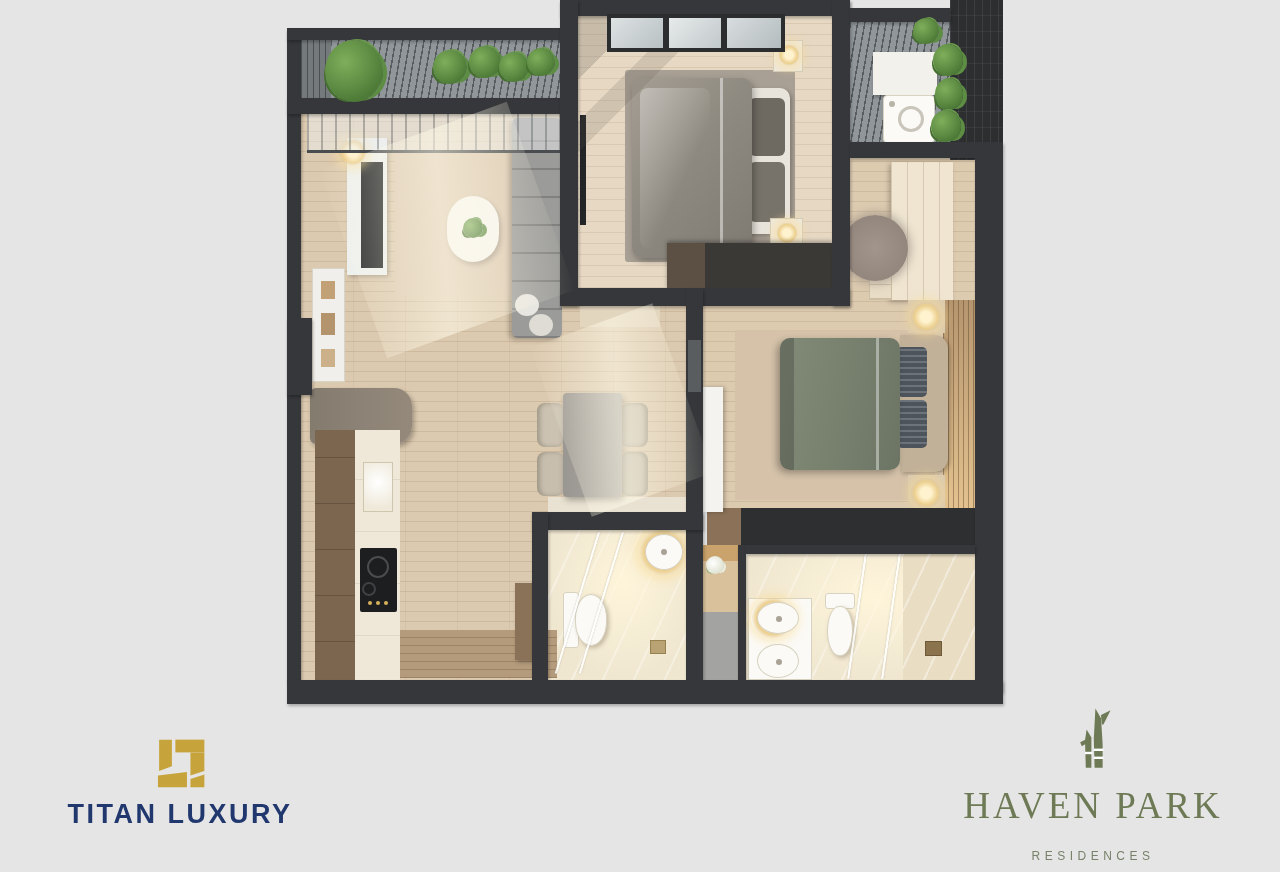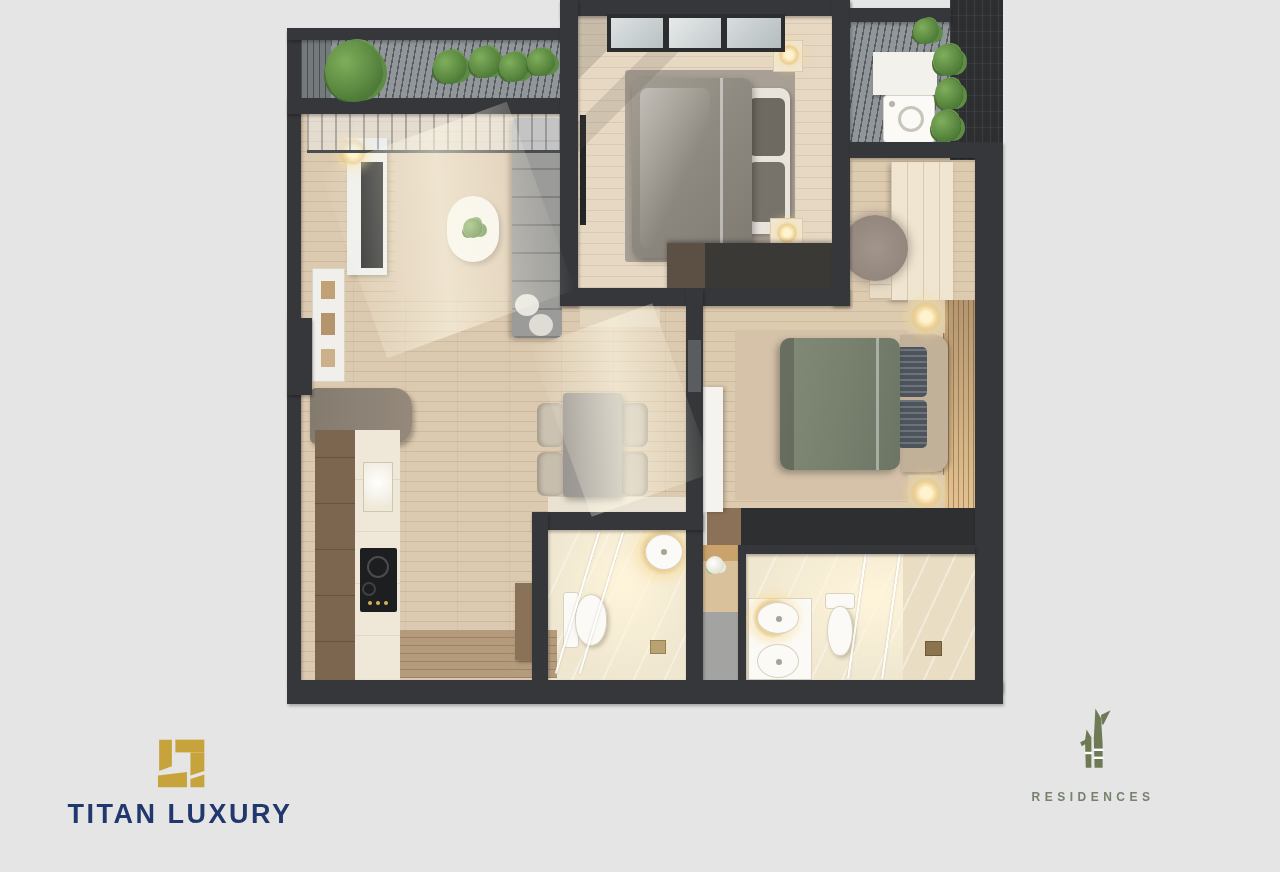--- a/index.html
+++ b/index.html
@@ -221,16 +221,17 @@
   <div class="abs" style="left:943px;top:706px;width:300px;text-align:center;">
     <svg width="48" height="74" viewBox="0 0 60 90">
       <path d="M33,2 L40,14 L42,46 L42,76 L32,76 L31,40 Z" fill="#6d7a55"></path>
       <path d="M40,10 L52,4 L43,22 L41,22 Z" fill="#6d7a55"></path>
       <path d="M22,28 L28,38 L28,76 L21,76 L20,42 Z" fill="#6d7a55"></path>
       <path d="M14,44 L26,38 L26,43 L16,49 Z" fill="#6d7a55"></path>
       <rect x="31" y="52" width="12" height="3" fill="#ffffff"></rect>
       <rect x="31" y="62" width="12" height="3" fill="#ffffff"></rect>
       <rect x="20" y="56" width="9" height="3" fill="#ffffff"></rect>
     </svg>
-    <div class="haven-sub" style="margin-top:6px;font-weight:bold;">RESIDENCES</div>
+    <div class="haven-name">HAVEN PARK</div>
+    <div class="haven-sub" style="margin-top:22px;">RESIDENCES</div>
   </div>
 
 </div>
 
 </body></html>

